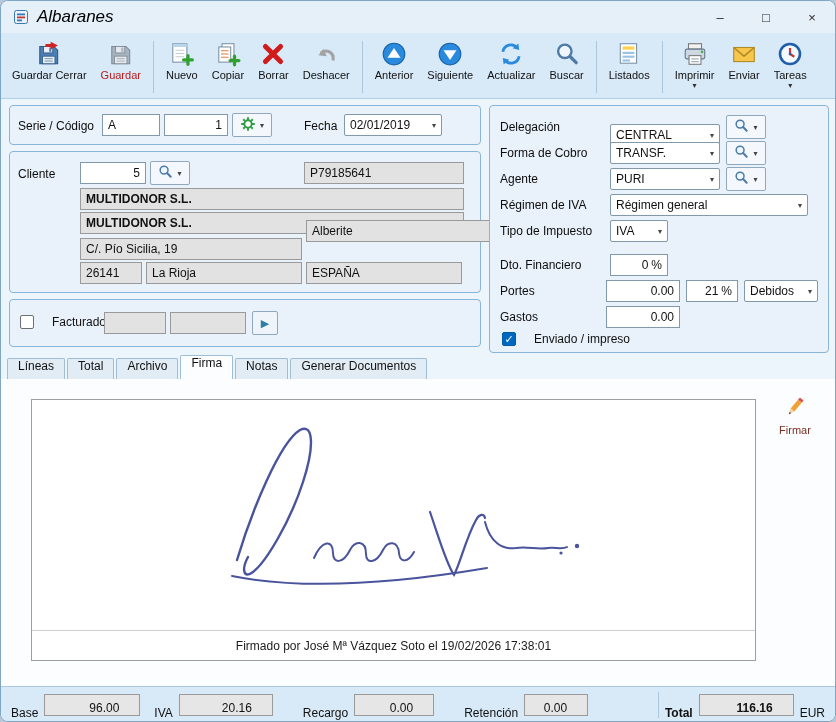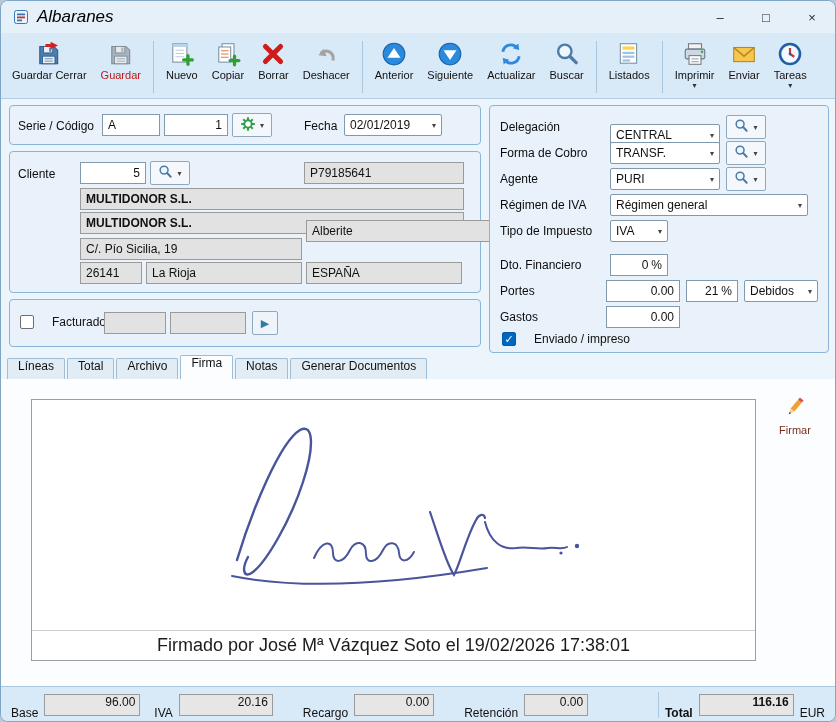--- a/index.html
+++ b/index.html
@@ -57,31 +57,31 @@
          border:1px solid #9fbdd4; border-bottom:none; border-radius:2px 2px 0 0; margin-right:2px; }
   .tab.active { height:24px; background:#fbfdff; }
   .tabcontent { position:relative; height:308px; background:#fbfdff; border-top:1px solid #9fbdd4;
                 margin-top:-1px; z-index:1; }
 
   
   .sigbox { position:absolute; left:30px; top:20px; width:725px; height:262px; background:#fff;
             border:1px solid #9e9e9e; display:flex; flex-direction:column; }
   .signature { flex:1; display:block; width:100%; }
   .sigcaption { height:30px; border-top:1px solid #cfcfcf; display:flex; align-items:center;
-                justify-content:center; font-size:18px; color:#1c1c1c; }
+                justify-content:center; font-size:12px; color:#1c1c1c; }
   .firmarbtn { position:absolute; right:12px; top:16px; width:56px; display:flex; flex-direction:column;
                align-items:center; gap:2px; }
   .firmarlabel { font-size:11px; color:#7a2e1f; }
 
   
   .statusbar { height:36px; background:#d8e9f8; border-top:1px solid #a9c8e0; display:flex;
                align-items:center; padding:0 10px; gap:6px; }
   .slbl { white-space:nowrap;margin-top:16px; }
   .sfield { height:22px; background:#e6e6e6; border:1px solid #9a9a9a; display:flex;
-            align-items:flex-start; justify-content:flex-end; padding:0 4px; }
+            align-items:flex-end; justify-content:flex-end; padding:0 20px; }
   .sfield.bold, .slbl.bold { font-weight:bold; }
   .spacer { flex:1; }
   .sdivider { width:1px; height:26px; background:#aac7de; }
 </style>
 </head>
 <body>
 
 <div class="window">
 
   <div class="titlebar">

